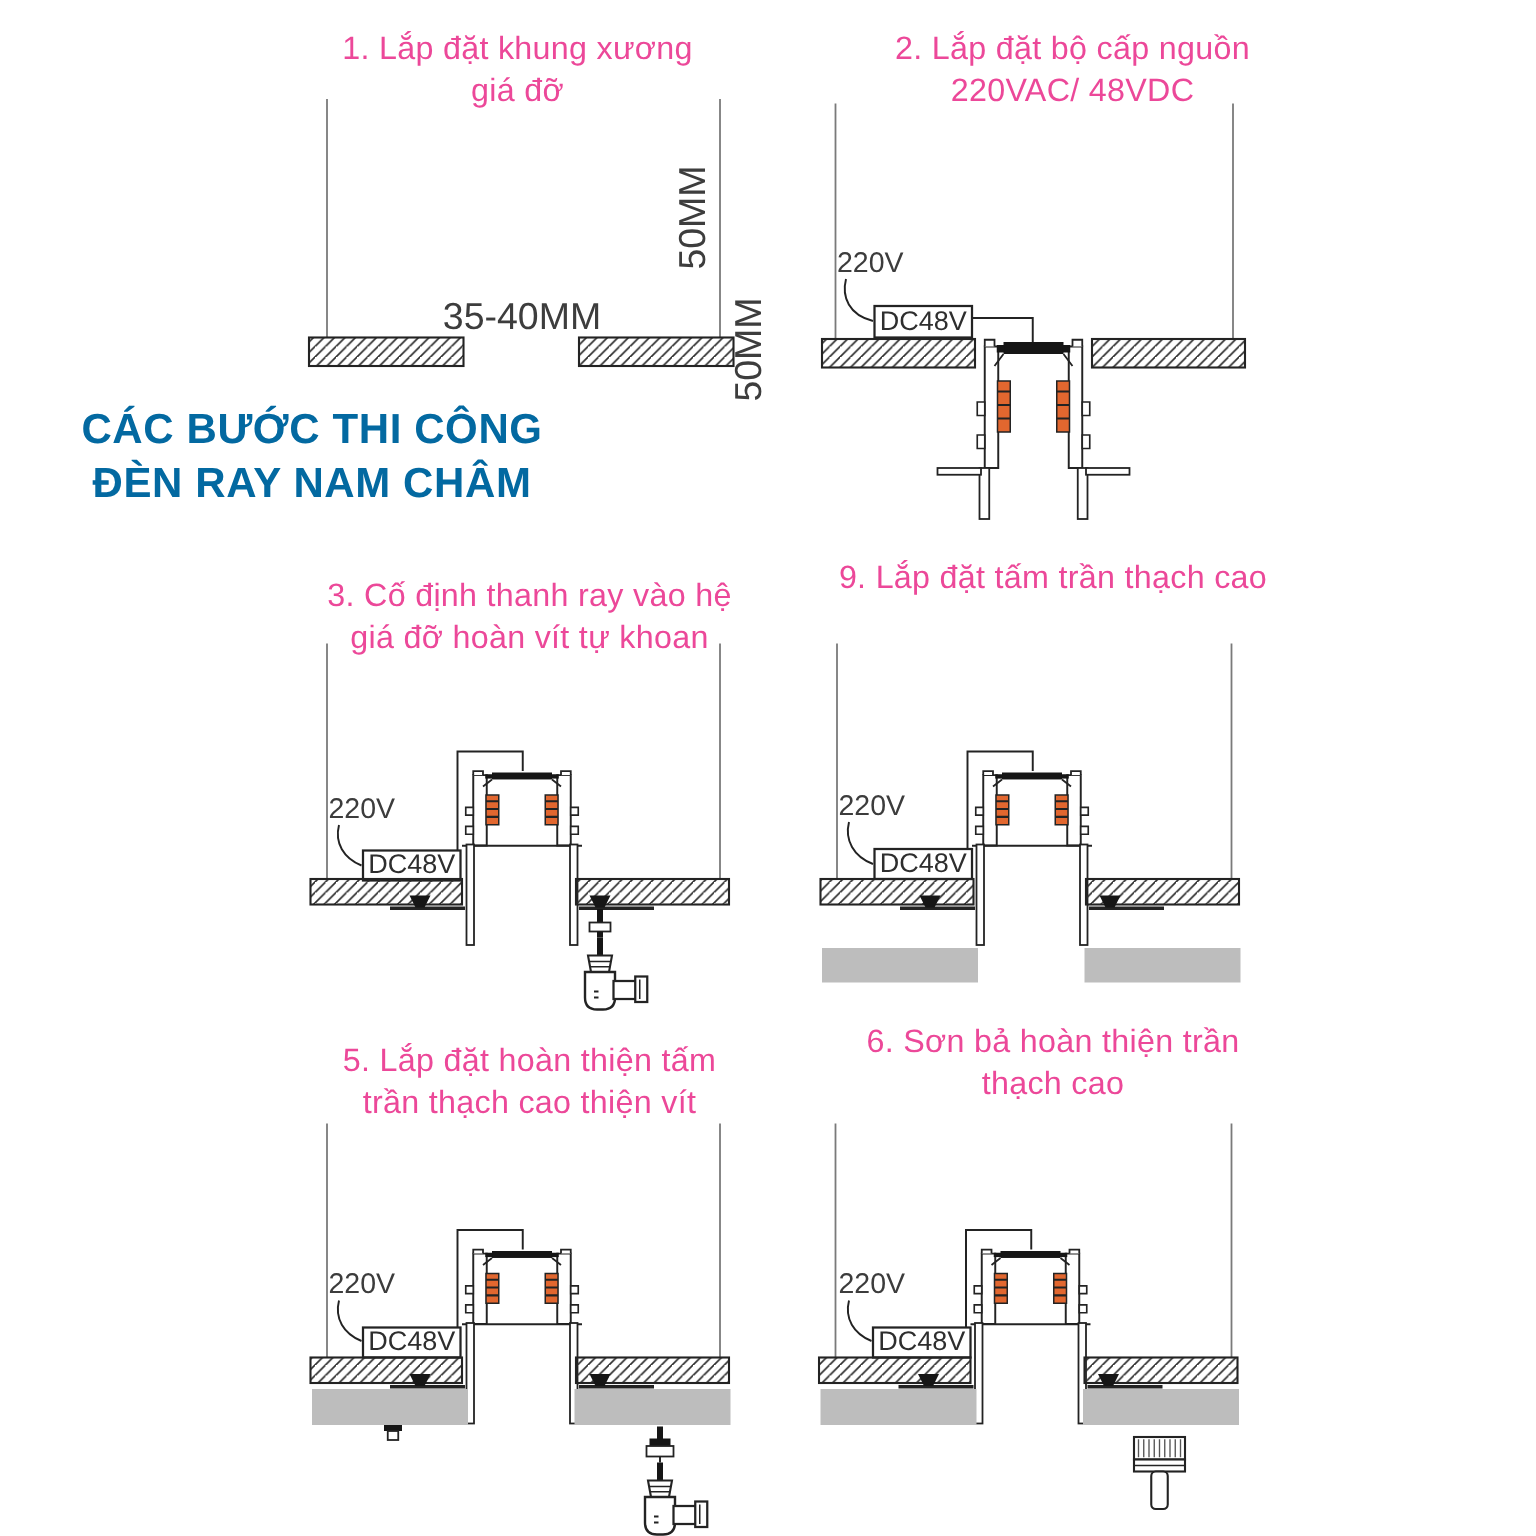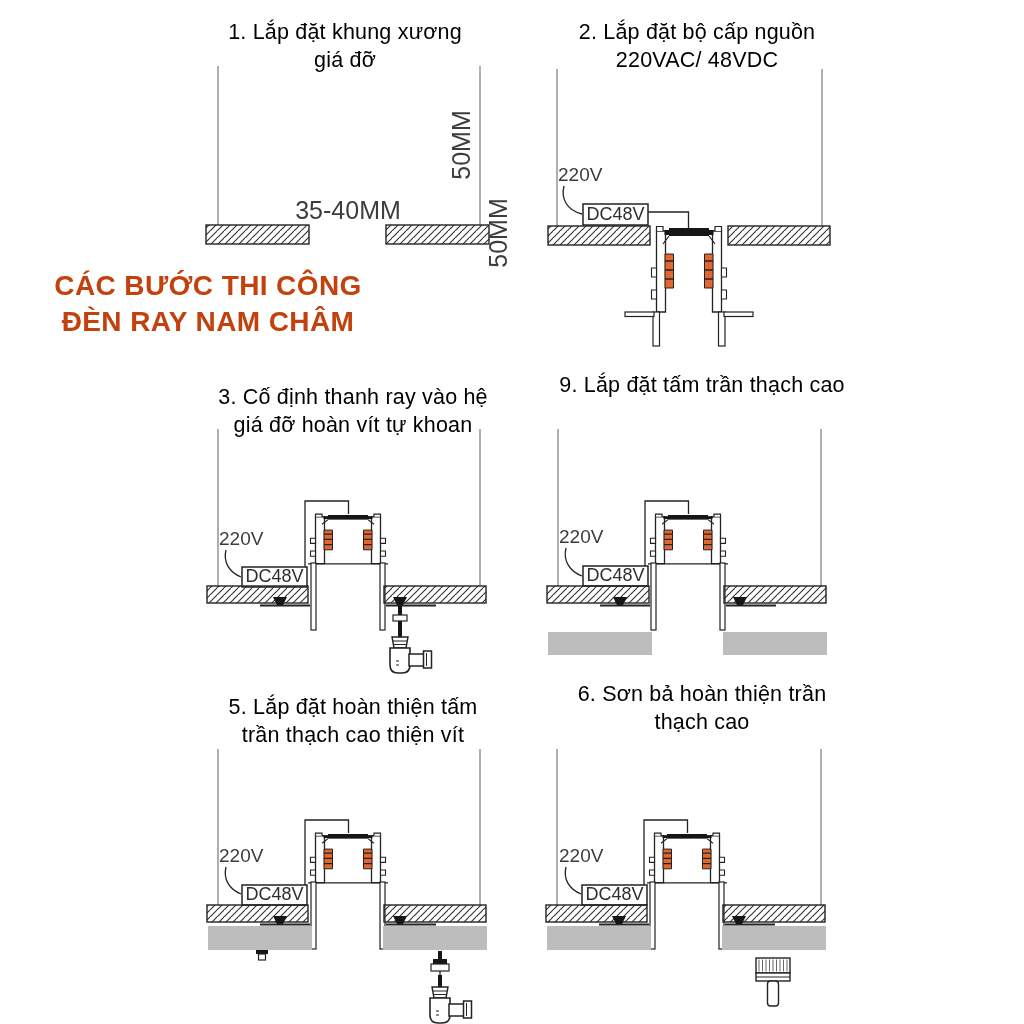--- a/index.html
+++ b/index.html
@@ -1,26 +1,26 @@
 <!DOCTYPE html>
 <html><head>
 <meta charset="utf-8">
 <style>
   html,body{margin:0;padding:0;background:#fff;}
   .canvas{
     position:relative;width:1024px;height:1024px;background:#ffffff;overflow:hidden;
     font-family:"Liberation Sans", sans-serif;color:#1b1b1b;
   }
   .step-title{
-    position:absolute;text-align:center;font-size:21.5px;line-height:1.32;color:#000000;
+    position:absolute;text-align:center;font-size:21.5px;line-height:1.32;color:#ec4899;
     letter-spacing:0.2px;
   }
   .main-title{
     position:absolute;left:36px;top:268px;width:344px;text-align:center;
-    font-size:28px;font-weight:700;line-height:1.3;color:#c2410c;letter-spacing:0.4px;
+    font-size:28px;font-weight:700;line-height:1.3;color:#0369a1;letter-spacing:0.4px;
   }
   svg.diag{position:absolute;}
   .ln{stroke:#7a7a7a;stroke-width:1.2;}
   .sk{stroke:#232323;stroke-width:1.3;fill:none;}
   .bar{fill:url(#hatch);stroke:#232323;stroke-width:1.4;}
   .panel{fill:#bdbdbd;}
   .dim{font-size:25px;fill:#3d3d3d;font-family:"Liberation Sans",sans-serif;}
   .lbl{font-size:19px;fill:#3c3c3c;font-family:"Liberation Sans",sans-serif;}
   .psu-t{font-size:18px;fill:#2e2e2e;font-family:"Liberation Sans",sans-serif;text-anchor:middle;}
   .box{fill:#ffffff;stroke:#232323;stroke-width:1.5;}
@@ -79,21 +79,21 @@
       <g id="g-screwhead">
           <polygon points="0,0 14,0 10,8 4,8" fill="#161616"></polygon>
         </g>
     </defs>
   </svg>
 
   <div class="step-title" style="left:195px;top:18px;width:300px">
     <div>1. Lắp đặt khung xương</div>
     <div>giá đỡ</div>
   </div>
-  <div class="step-title" style="left:542px;top:18px;width:310px">
+  <div class="step-title" style="left:560px;top:18px;width:310px">
     <div>2. Lắp đặt bộ cấp nguồn</div>
     <div>220VAC/ 48VDC</div>
   </div>
   <div class="main-title">
     <div>CÁC BƯỚC THI CÔNG</div>
     <div>ĐÈN RAY NAM CHÂM</div>
   </div>
   <div class="step-title" style="left:188px;top:383px;width:330px">
     <div>3. Cố định thanh ray vào hệ</div>
     <div>giá đỡ hoàn vít tự khoan</div>

